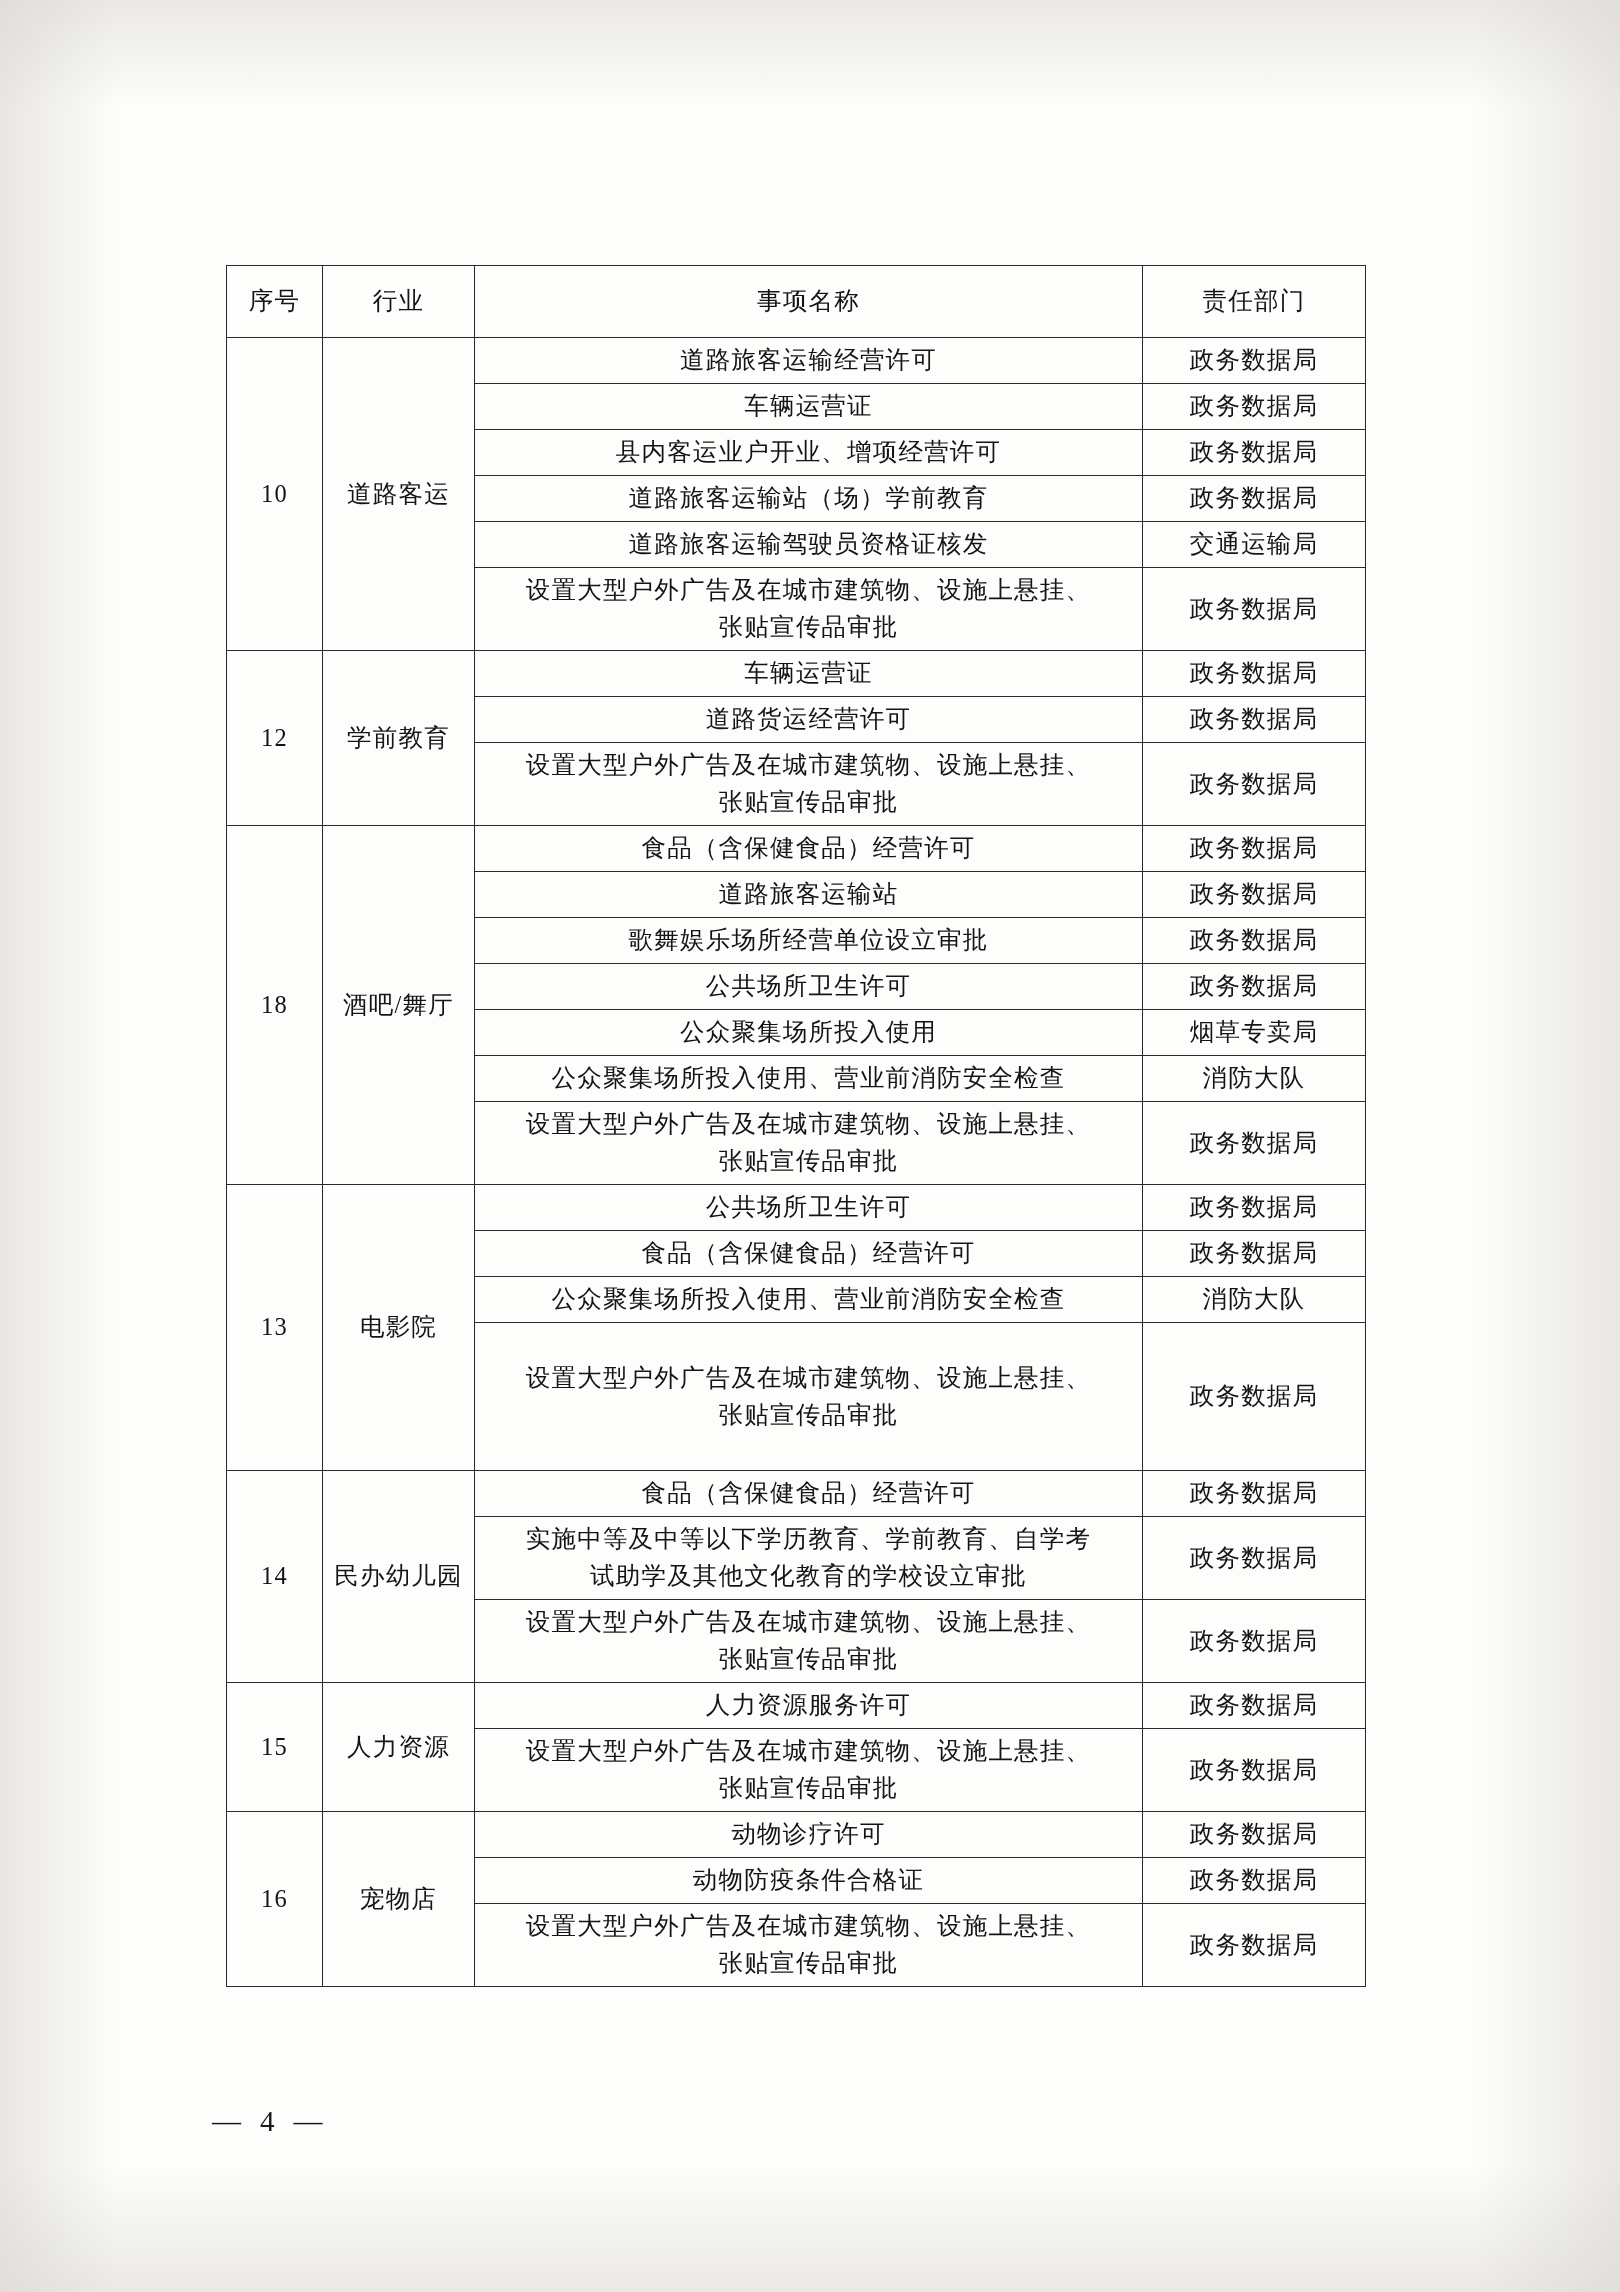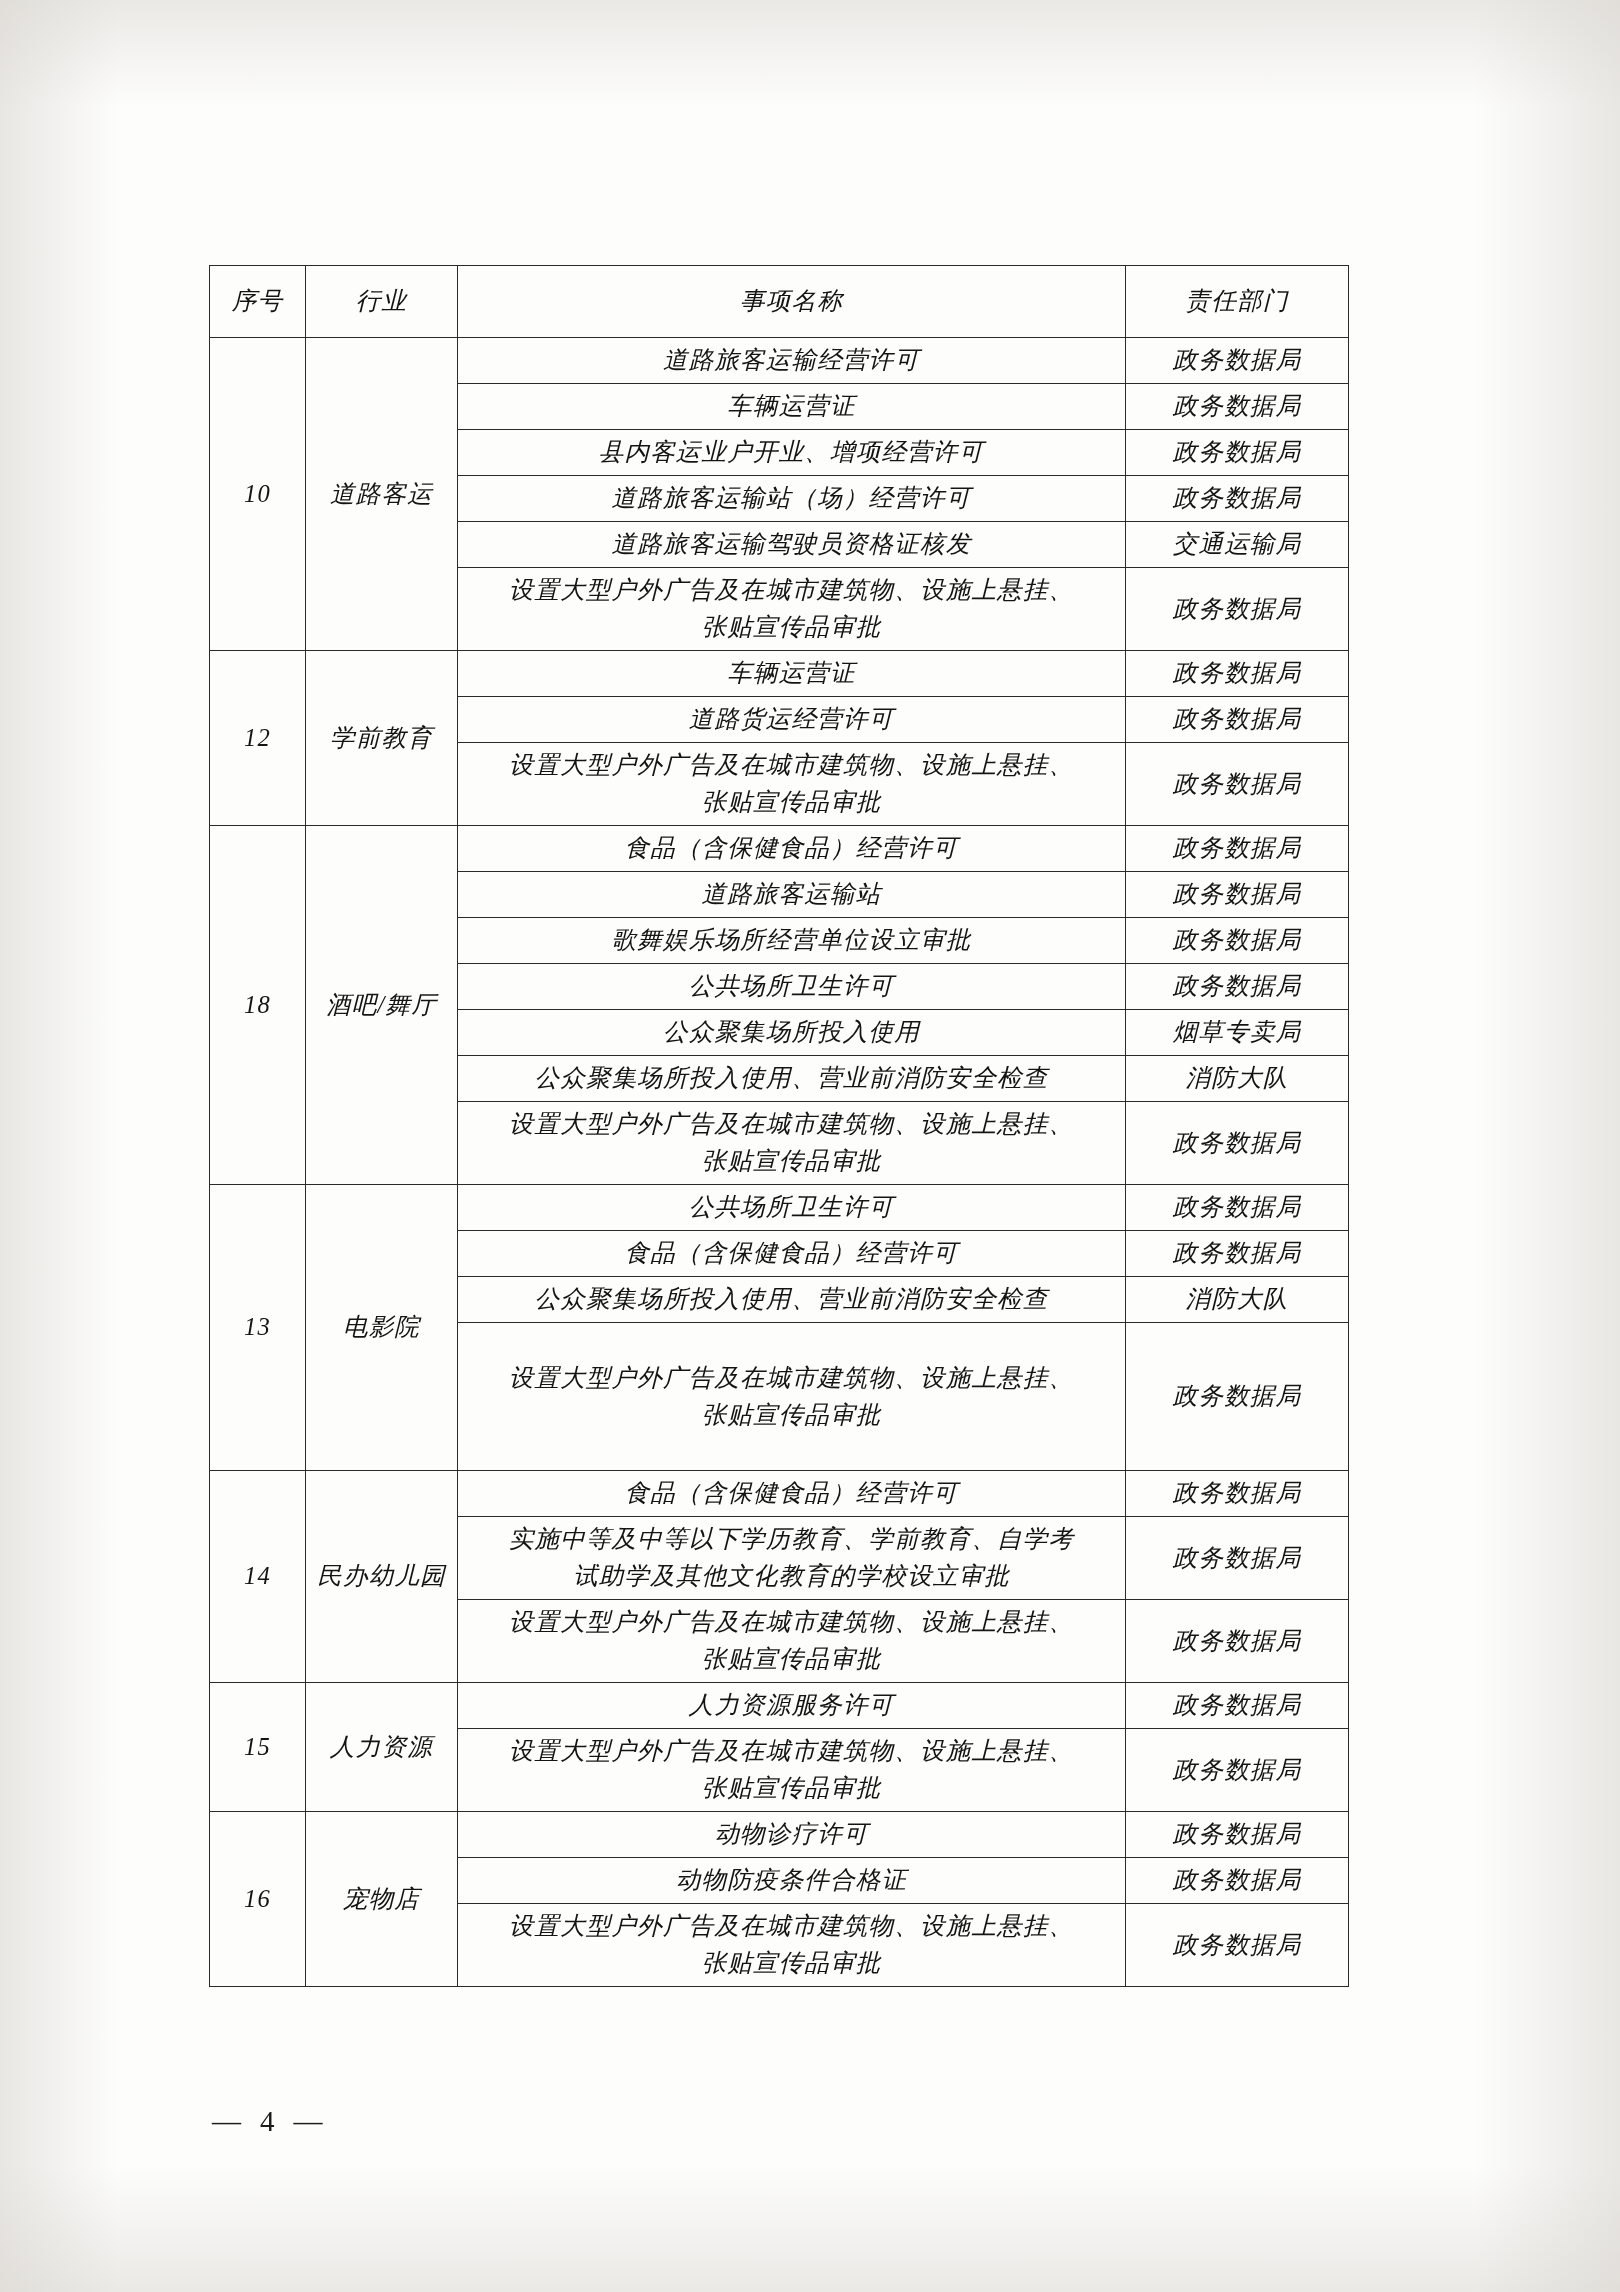--- a/index.html
+++ b/index.html
@@ -31,26 +31,25 @@
       background: linear-gradient(to right, rgba(215,212,206,.55), rgba(255,255,255,0)); }
   .scan-edge.right { right: 0;  top: 0; width: 147px;  height: 2293px;
       background: linear-gradient(to left, rgba(212,209,203,.5), rgba(255,255,255,0)); }
   .scan-edge.top   { left: 0;   top: 0; width: 1620px; height: 108px;
       background: linear-gradient(to bottom, rgba(216,213,207,.5), rgba(255,255,255,0)); }
   .scan-edge.bottom{ left: 0; bottom: 0; width: 1620px; height: 127px;
       background: linear-gradient(to top, rgba(216,213,207,.5), rgba(255,255,255,0)); }
 
   table.doc-table {
     position: absolute;
-    left: 209px;
+    left: 226px;
     top: 265px;
     width: 1140px;
     border-collapse: collapse;
     table-layout: fixed;
-    font-style: italic;
   }
   table.doc-table td, table.doc-table th {
     border: 1.6px solid #2a2a2a;
     padding: 0;
     text-align: center;
     vertical-align: middle;
     font-weight: normal;
     font-size: 24.5px;
     line-height: 1.42;
     letter-spacing: 1.2px;
@@ -136,21 +135,21 @@
         </tr>
         <tr class="r-normal">
           <td class="item-cell">车辆运营证</td>
           <td class="dept-cell">政务数据局</td>
         </tr>
         <tr class="r-normal">
           <td class="item-cell">县内客运业户开业、增项经营许可</td>
           <td class="dept-cell">政务数据局</td>
         </tr>
         <tr class="r-normal">
-          <td class="item-cell">道路旅客运输站（场）经营许可</td>
+          <td class="item-cell">道路旅客运输站（场）学前教育</td>
           <td class="dept-cell">政务数据局</td>
         </tr>
         <tr class="r-normal">
           <td class="item-cell">道路旅客运输驾驶员资格证核发</td>
           <td class="dept-cell">交通运输局</td>
         </tr>
         <tr class="r-two">
           <td class="item-cell">
             <span class="two-line">设置大型户外广告及在城市建筑物、设施上悬挂、</span>
             <span class="two-line">张贴宣传品审批</span>

